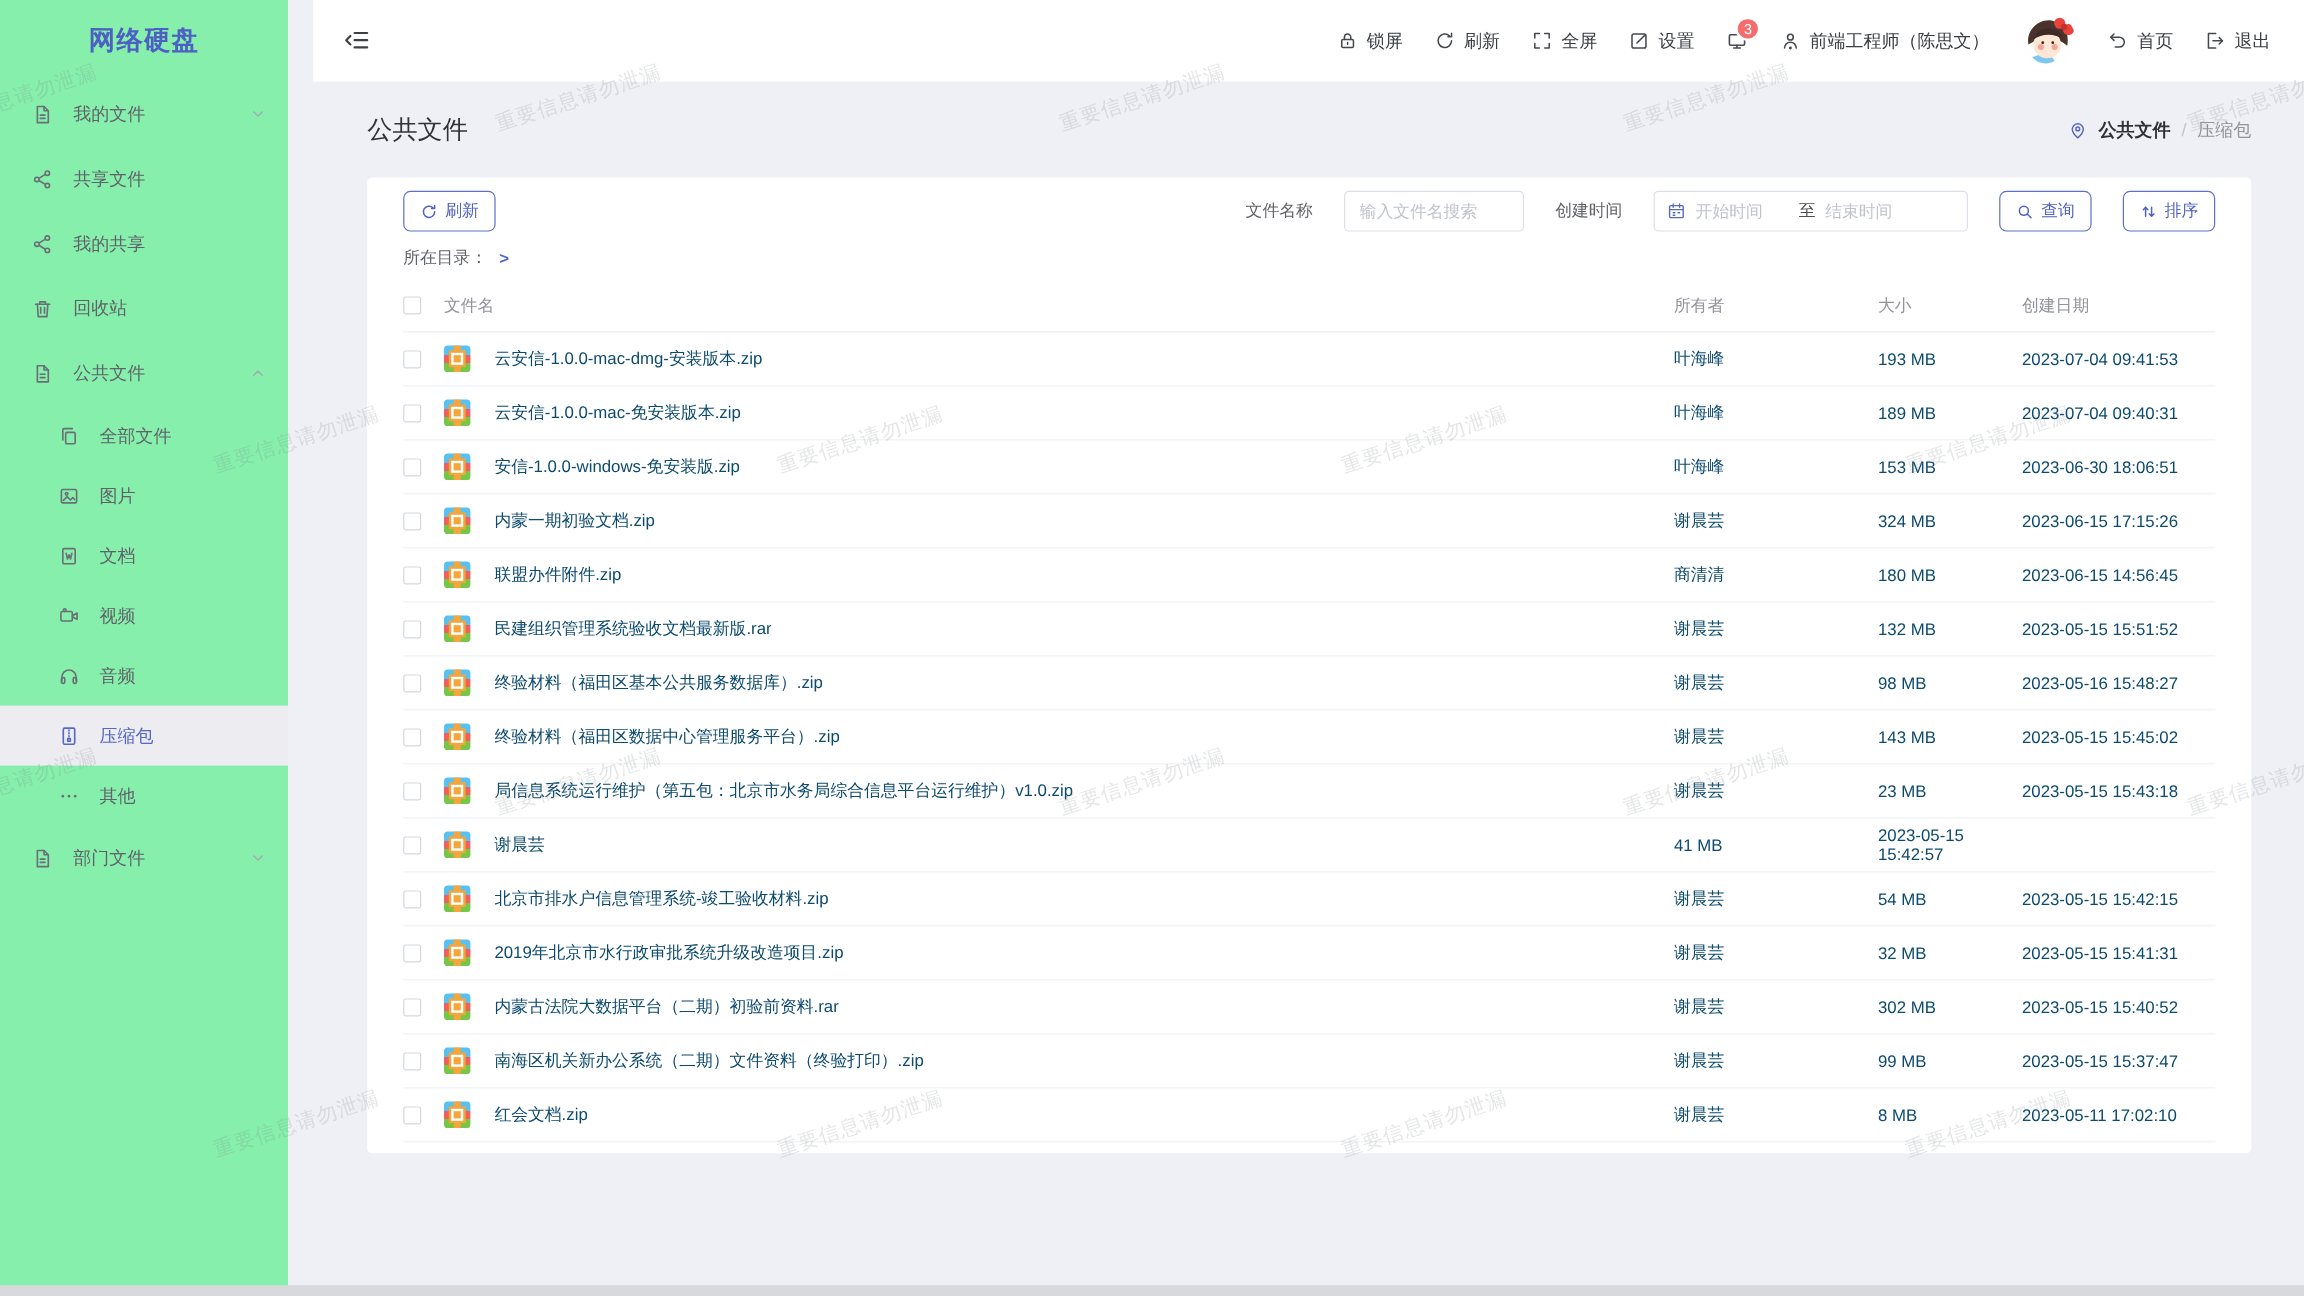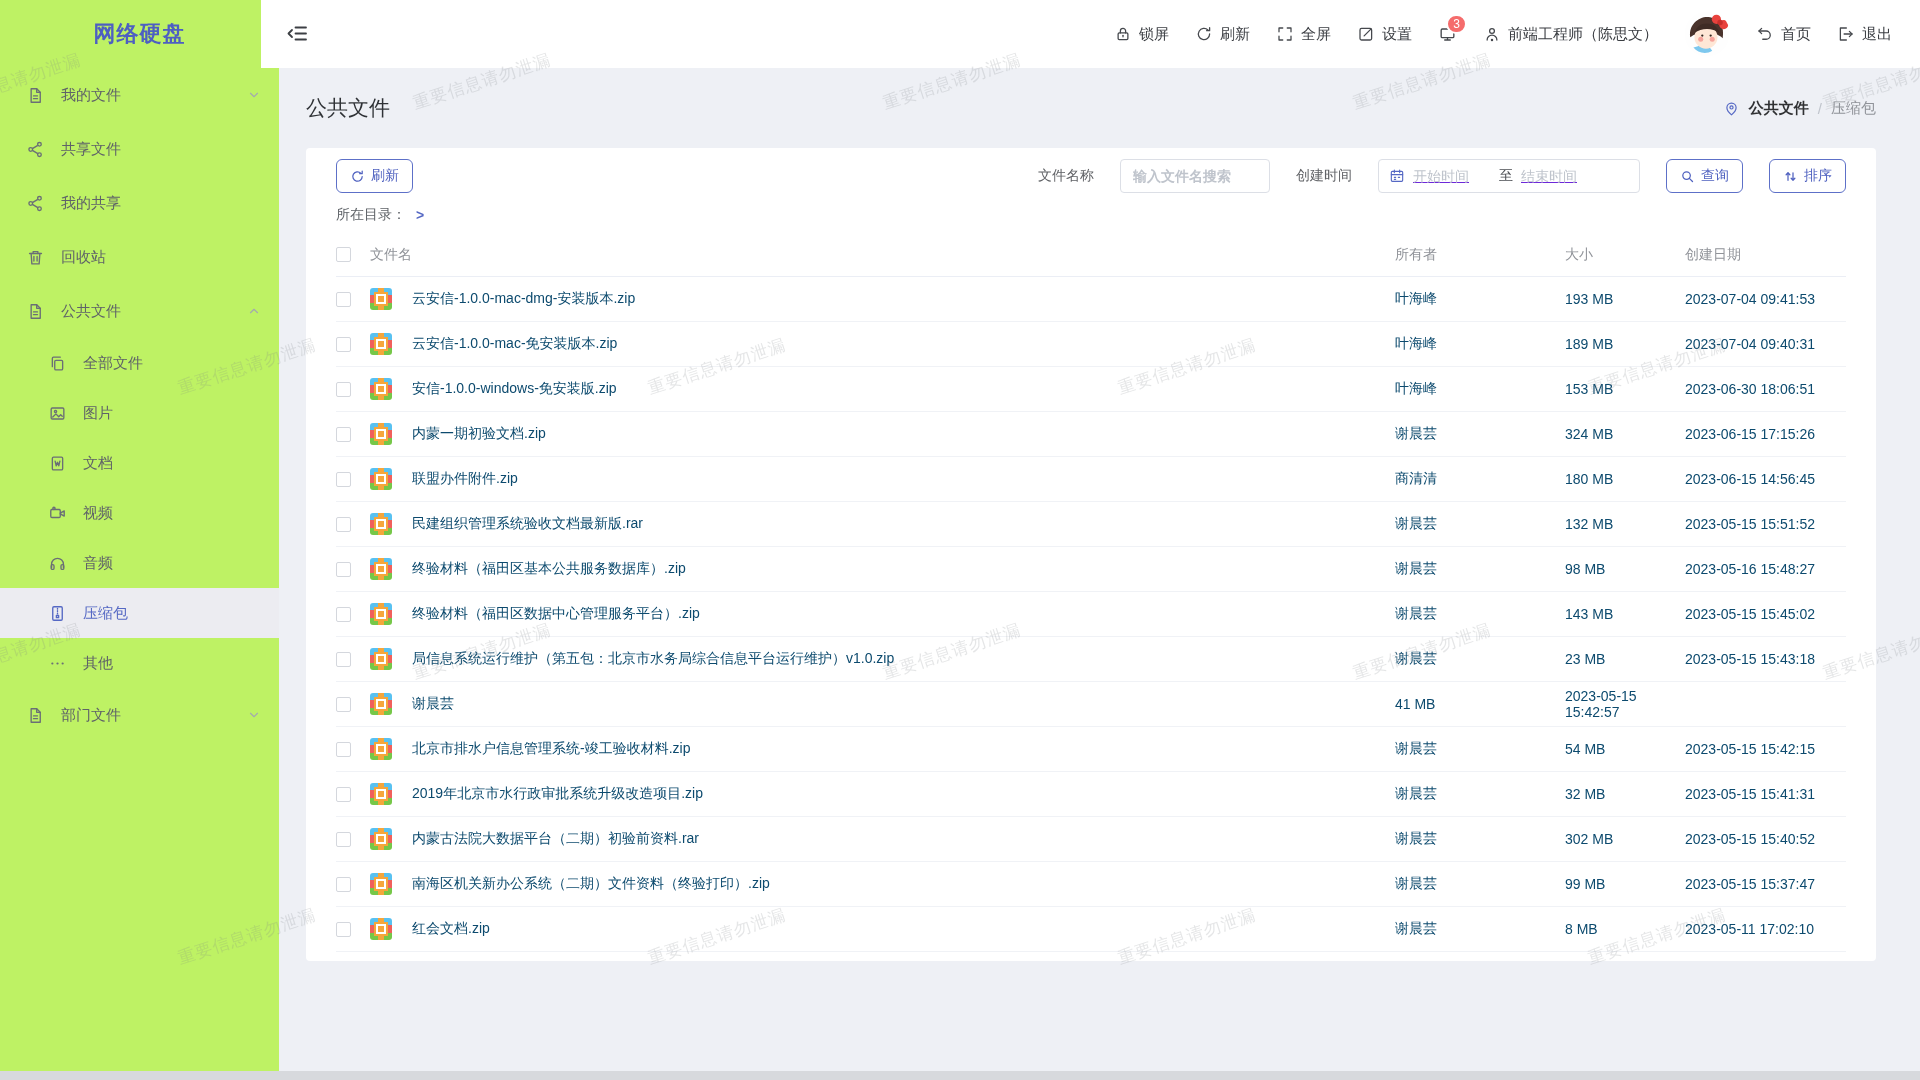--- a/index.html
+++ b/index.html
@@ -8,21 +8,21 @@
     font-family:"Liberation Sans","DejaVu Sans",sans-serif;
     background:#eef0f5; color:#606266; position:relative; font-size:14px;
   }
   :root{
     --primary:#5568c4; --text-dark:#303133; --text:#606266; --text-light:#909399;
     --border:#dcdfe6; --row-border:#f0f2f6; --badge:#f56c6c;
   }
   svg { display:block; }
 
   
-  .sidebar{ position:absolute; left:0; top:0; bottom:0; width:279px; background:#bef264; z-index:3; }
+  .sidebar{ position:absolute; left:0; top:0; bottom:0; width:240px; background:#86efac; z-index:3; }
   .logo{ height:68px; display:flex; align-items:center; justify-content:center;
          font-size:22px; font-weight:bold; color:#4d5fc2; letter-spacing:1px; }
   .nav-item{ height:54px; display:flex; align-items:center; padding:0 18px 0 26px;
              color:#5f6368; cursor:pointer; font-size:15px; }
   .nav-item .nv-icon{ width:19px; height:19px; margin-right:16px; color:#6a6f76; flex:none; }
   .nav-item .nv-label{ flex:1; }
   .nav-item .nv-chevron{ width:14px; height:14px; color:#a4a9b0; }
   .nav-item.sub{ height:50px; padding-left:48px; }
   .nav-item.selected{ background:#ececf1; color:var(--primary); }
   .nav-item.selected .nv-icon{ color:var(--primary); }
@@ -56,27 +56,27 @@
 
   .toolbar{ display:flex; align-items:center; justify-content:space-between; margin-bottom:8px; }
   .btn{ display:inline-flex; align-items:center; gap:6px; height:34px; padding:0 13px;
         border:1px solid #5d70c8; border-radius:6px; background:#fff; color:#5062c0;
         font-size:14px; cursor:pointer; white-space:nowrap; }
   .btn svg{ width:15px; height:15px; }
   .filters{ display:flex; align-items:center; gap:26px; }
   .flt-label{ color:#606266; font-size:14px; }
   .text-input{ width:150px; height:34px; border:1px solid var(--border); border-radius:4px;
                padding:0 12px; font-size:14px; color:#b91c1c; outline:none;
-               font-family:"Liberation Sans","DejaVu Sans",sans-serif;font-weight:bold; }
+               font-family:"Liberation Sans","DejaVu Sans",sans-serif; }
   .text-input::placeholder{ color:#bfc4cc; }
   .daterange{ width:262px; height:34px; border:1px solid var(--border); border-radius:4px;
               display:flex; align-items:center; padding:0 10px; gap:8px; }
   .daterange svg{ width:16px; height:16px; color:#5568c4; flex:none; }
   .dr-input{ border:none; outline:none; width:78px; font-size:14px; color:#6d28d9;
-             font-family:"Liberation Sans","DejaVu Sans",sans-serif;text-decoration:underline; }
+             font-family:"Liberation Sans","DejaVu Sans",sans-serif; }
   .dr-input::placeholder{ color:#bfc4cc; }
   .dr-to{ color:#4a4d52; font-size:14px; }
 
   .dir-row{ height:28px; display:flex; align-items:center; gap:10px; margin-bottom:4px;
             color:#5f6368; font-size:14px; }
   .dir-arrow{ color:var(--primary); font-weight:bold; }
 
   .grid-row{ display:grid; grid-template-columns:34px 42px 1fr 170px 120px 161px; align-items:center; }
   .thead{ height:44px; color:#909399; border-bottom:1px solid #ebeef5; font-size:14px; }
   .th-name{ grid-column:2 / 4; }

